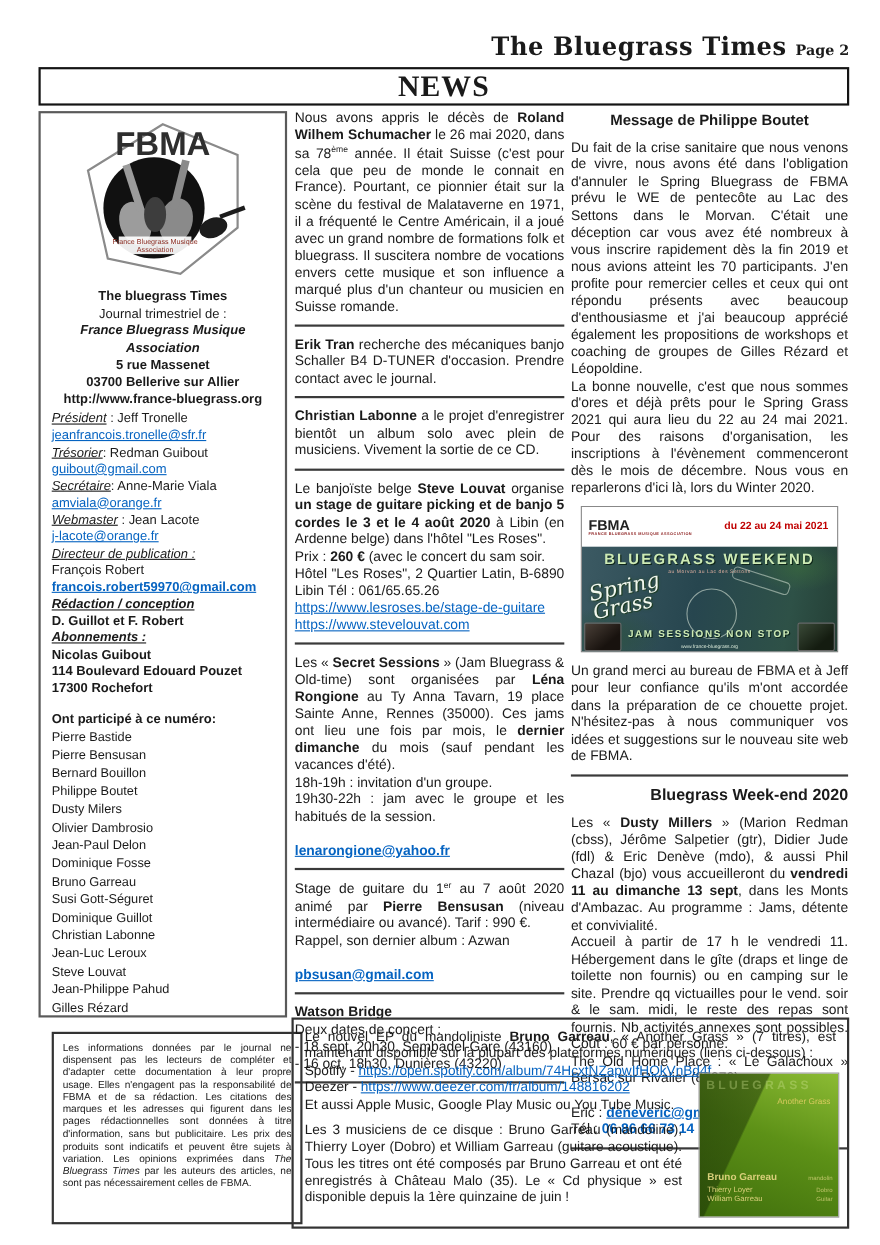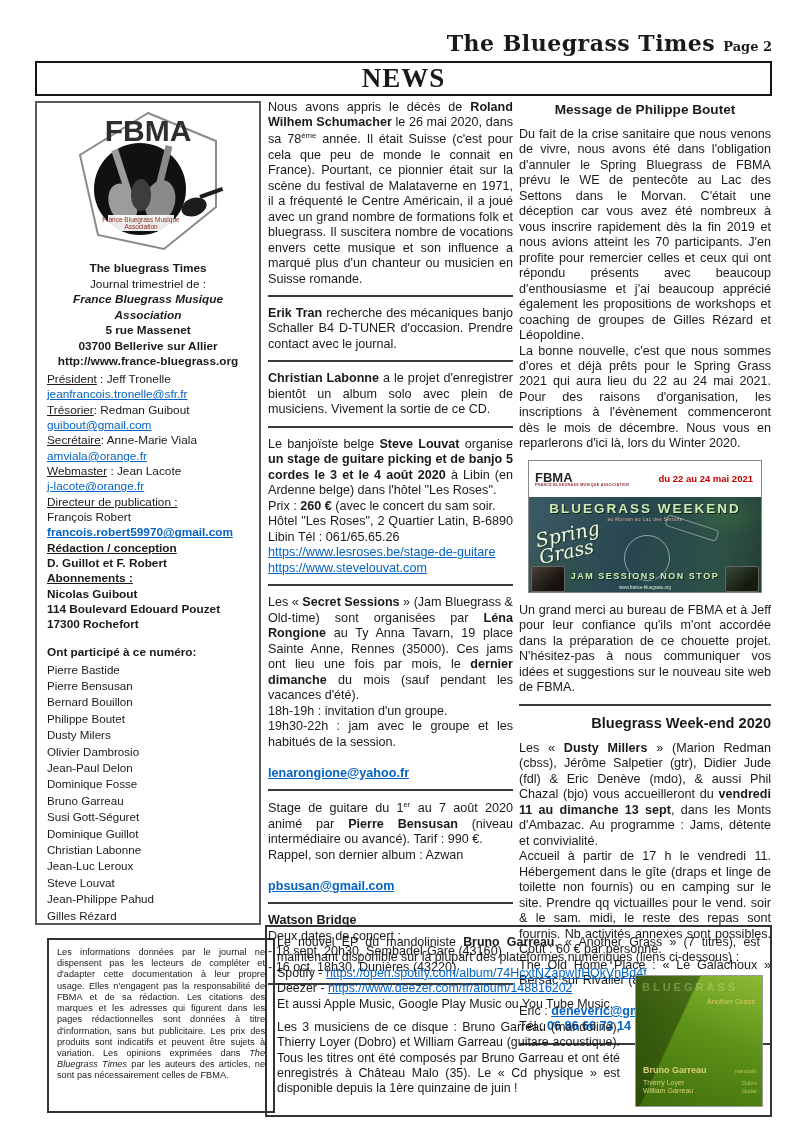--- a/index.html
+++ b/index.html
@@ -34,21 +34,21 @@
   
   .right-col { position:absolute; left:519px; top:100px; width:252px; font-size:12.6px; line-height:1.23; text-align:justify; }
   .col-heading { font-weight:bold; text-align:center; font-size:13.6px; margin:2px 0 8px 0; }
   .col-heading2 { font-weight:bold; text-align:right; font-size:14.6px; margin:6px 0 8px 0; }
   .sep { border:none; border-top:2px solid #3a3a3a; margin:8px 0 9px 0; }
   .rich .blk { margin:0; }
   .rich { margin-bottom:2px; }
   
   .b { font-weight:bold; }
   .i { font-style:italic; }
-  .u { text-decoration:underline; }
+  .u { text-decoration:underline;font-style:italic; }
   .lk { color:#0563c1; text-decoration:underline; }
   .bl { color:#0563c1; text-decoration:underline; font-weight:bold; }
   .bn { color:#0563c1; font-weight:bold; }
   sup { font-size:0.62em; }
   
   .poster { width:234px; height:133px; margin:8px auto 10px auto; border:1px solid #888; position:relative; overflow:hidden; }
   .poster-top { height:36px; background:#fff; display:flex; align-items:center; justify-content:space-between; padding:2px 8px 2px 6px; }
   .poster-logo { font-weight:bold; font-size:13px; color:#222; line-height:1; }
   .poster-logo-sub { display:block; font-size:3.5px; color:#8a1a1a; letter-spacing:0.4px; }
   .poster-dates { font-weight:bold; font-size:9.5px; color:#c00000; }

